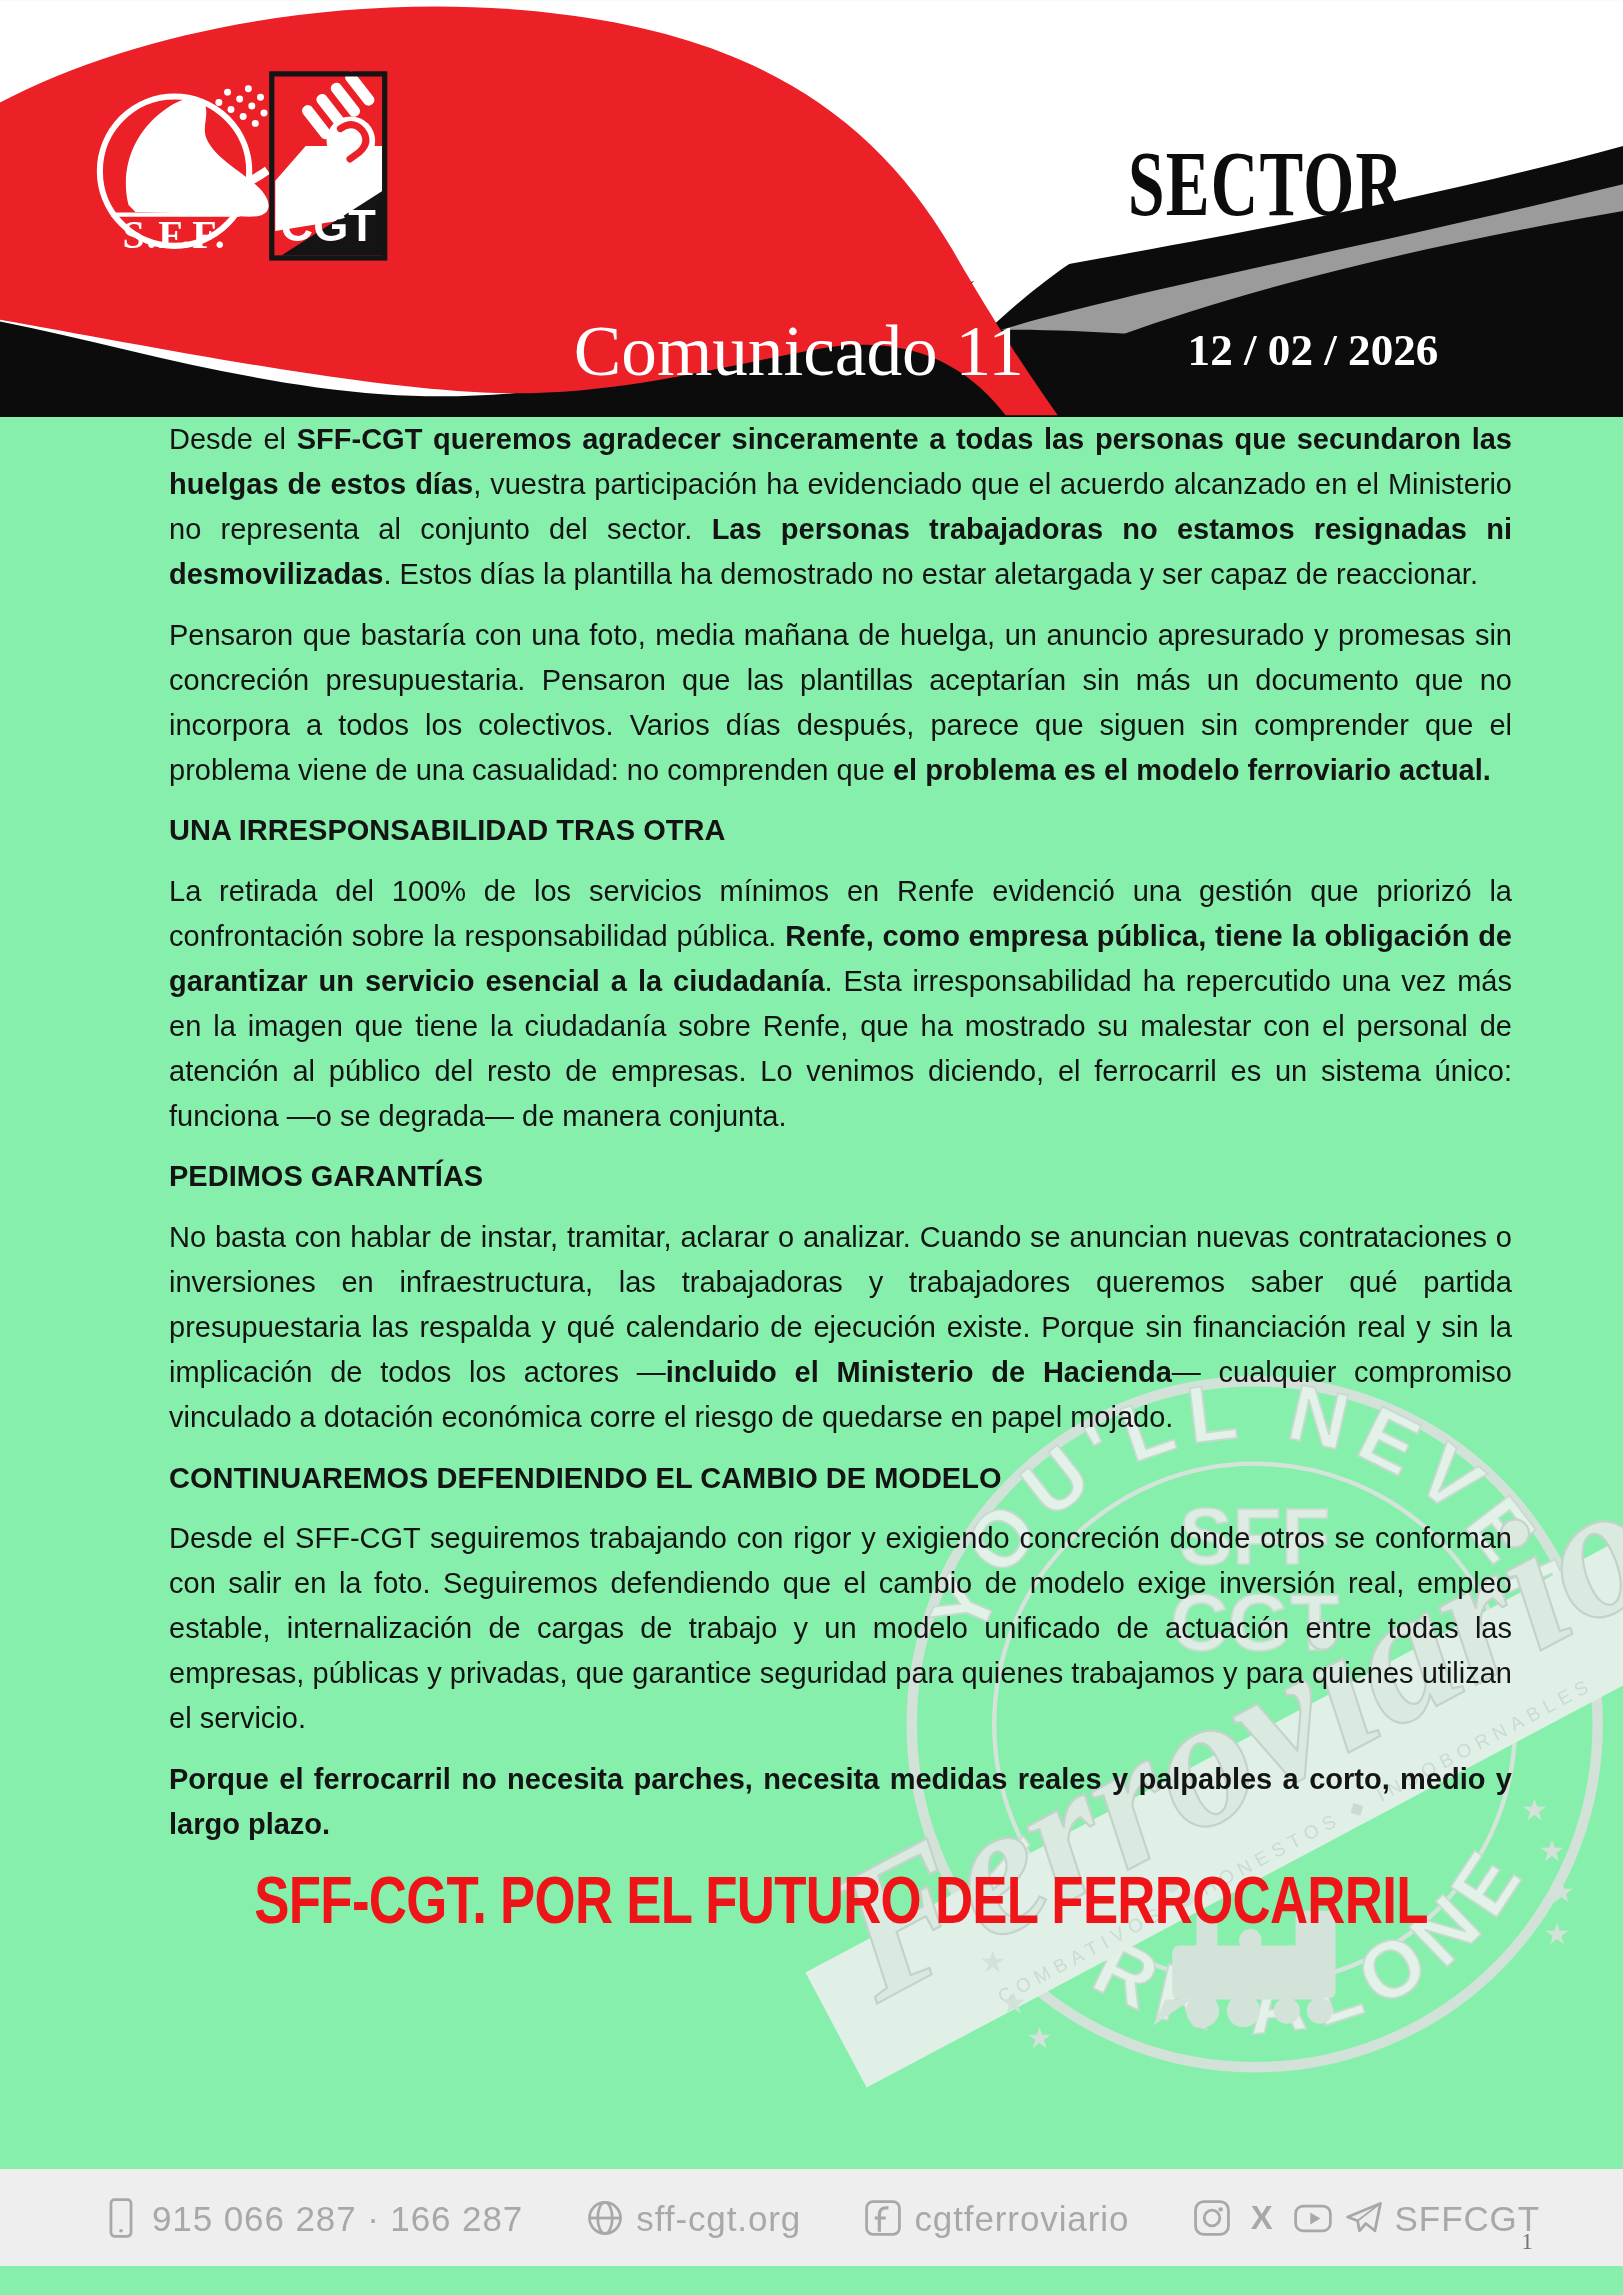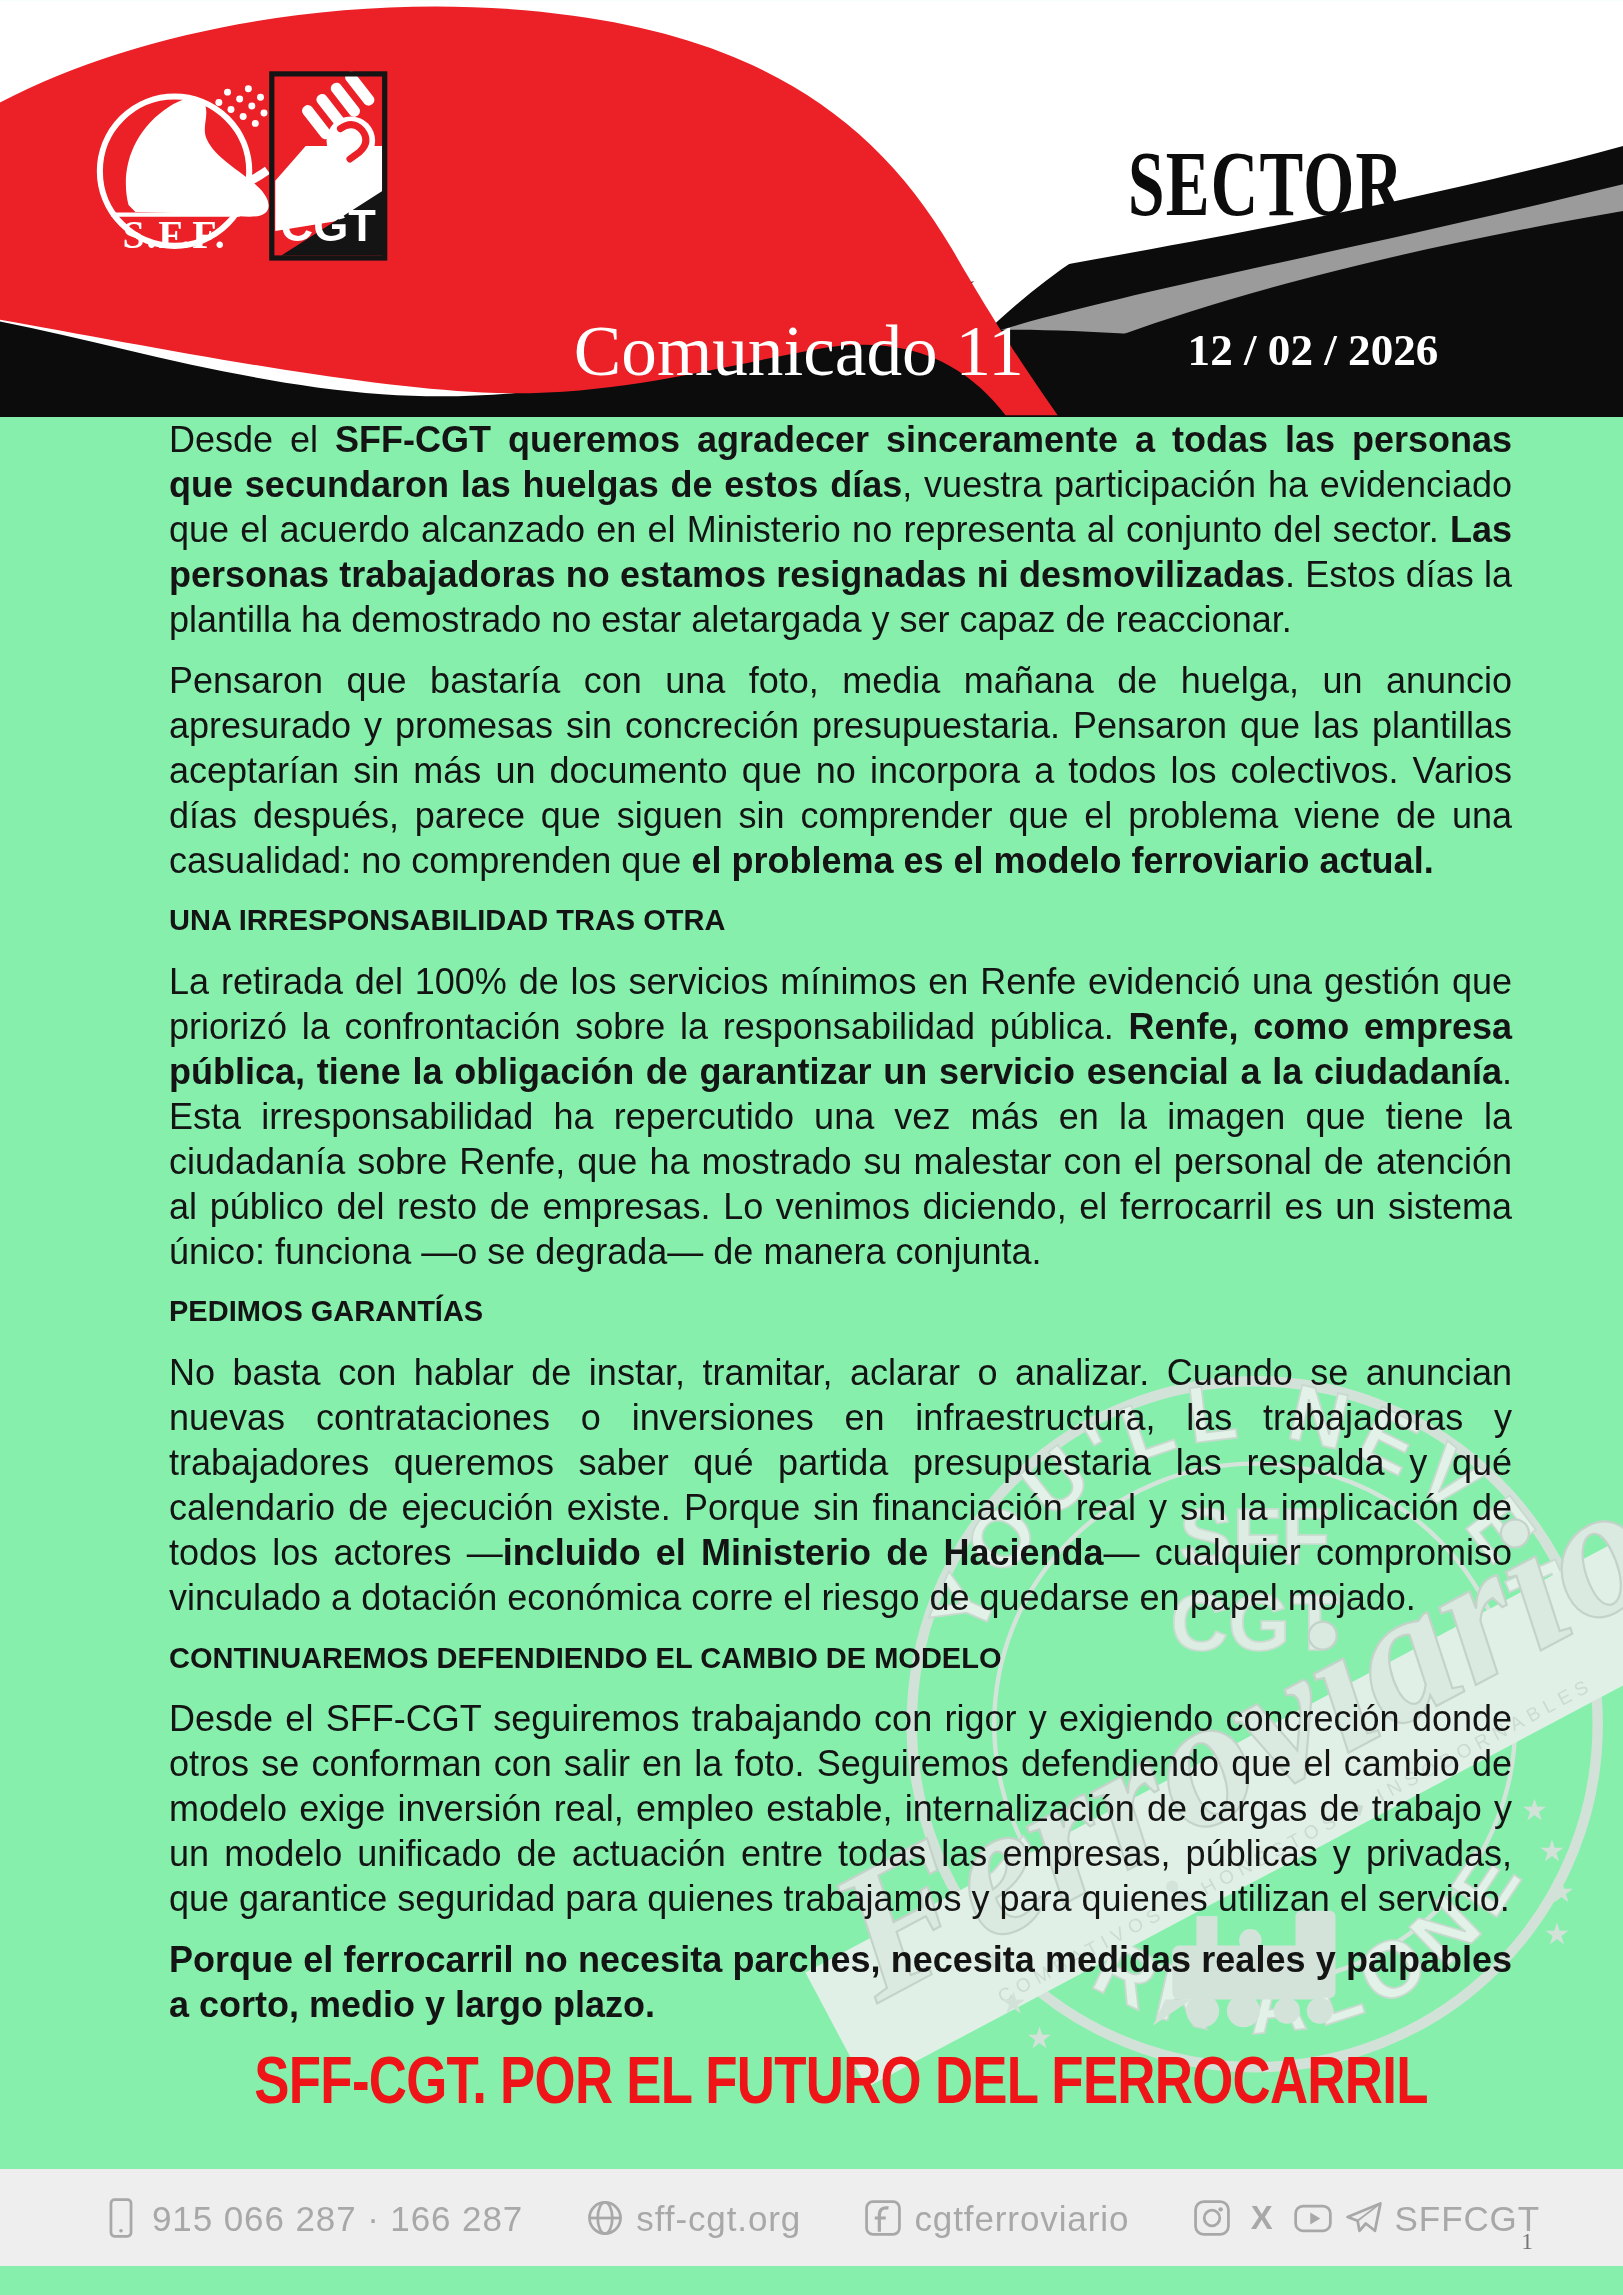--- a/index.html
+++ b/index.html
@@ -8,21 +8,21 @@
   
   .masthead{position:absolute;left:0;top:0;width:1623px;height:417px;z-index:2;}
   
   .watermark{position:absolute;left:764px;top:1277px;width:859px;height:877px;z-index:0;pointer-events:none;}
   
   .content{position:absolute;left:169px;right:111px;top:417px;z-index:1;}
   .title-wrap{position:relative;height:106px;margin:8.7px 0 12px;}
   .title-inner{position:absolute;left:50%;top:0;transform:translateX(-50%) scaleX(0.66);
      transform-origin:center top;font-size:90px;font-weight:bold;letter-spacing:-1.7px;
      color:#ee1418;white-space:nowrap;}
-  .bp{font-size:36px;line-height:45px;text-align:justify;margin:0 0 15.6px;color:#141414;}
+  .bp{font-size:29px;line-height:45px;text-align:justify;margin:0 0 15.6px;color:#141414;}
   .bh{font-size:29px;line-height:45px;font-weight:bold;margin:3.5px 0 15.6px;color:#141414;}
   .b{font-weight:bold;}
   .closing-wrap{position:relative;height:80px;margin-top:12px;}
   .closing-inner{position:absolute;left:50%;top:0;transform:translateX(-50%) scaleX(0.8);
      transform-origin:center top;font-size:66px;font-weight:bold;letter-spacing:-0.9px;
      color:#ee1418;white-space:nowrap;}
   
   .footerbar{position:absolute;left:0;right:0;top:2169px;height:97px;background:#eeeeee;
      display:flex;align-items:center;justify-content:space-between;
      padding:0 83px 0 100px;box-sizing:border-box;z-index:3;}

